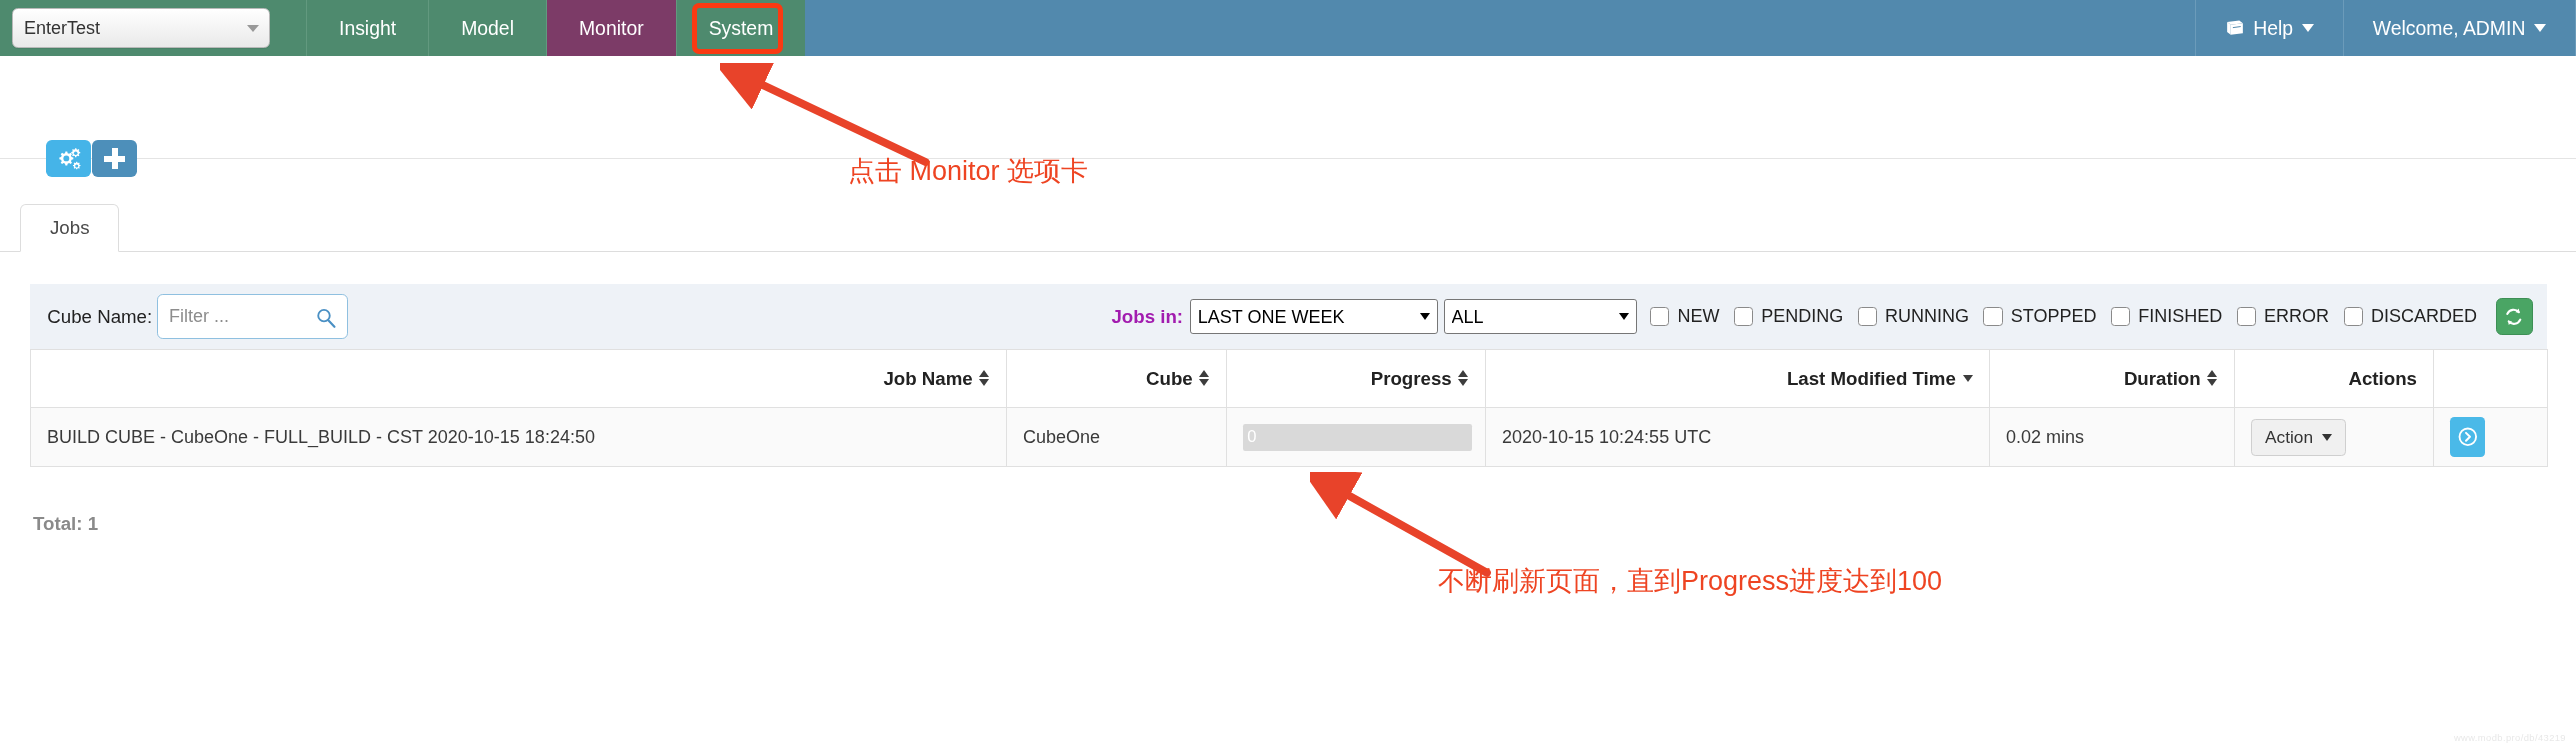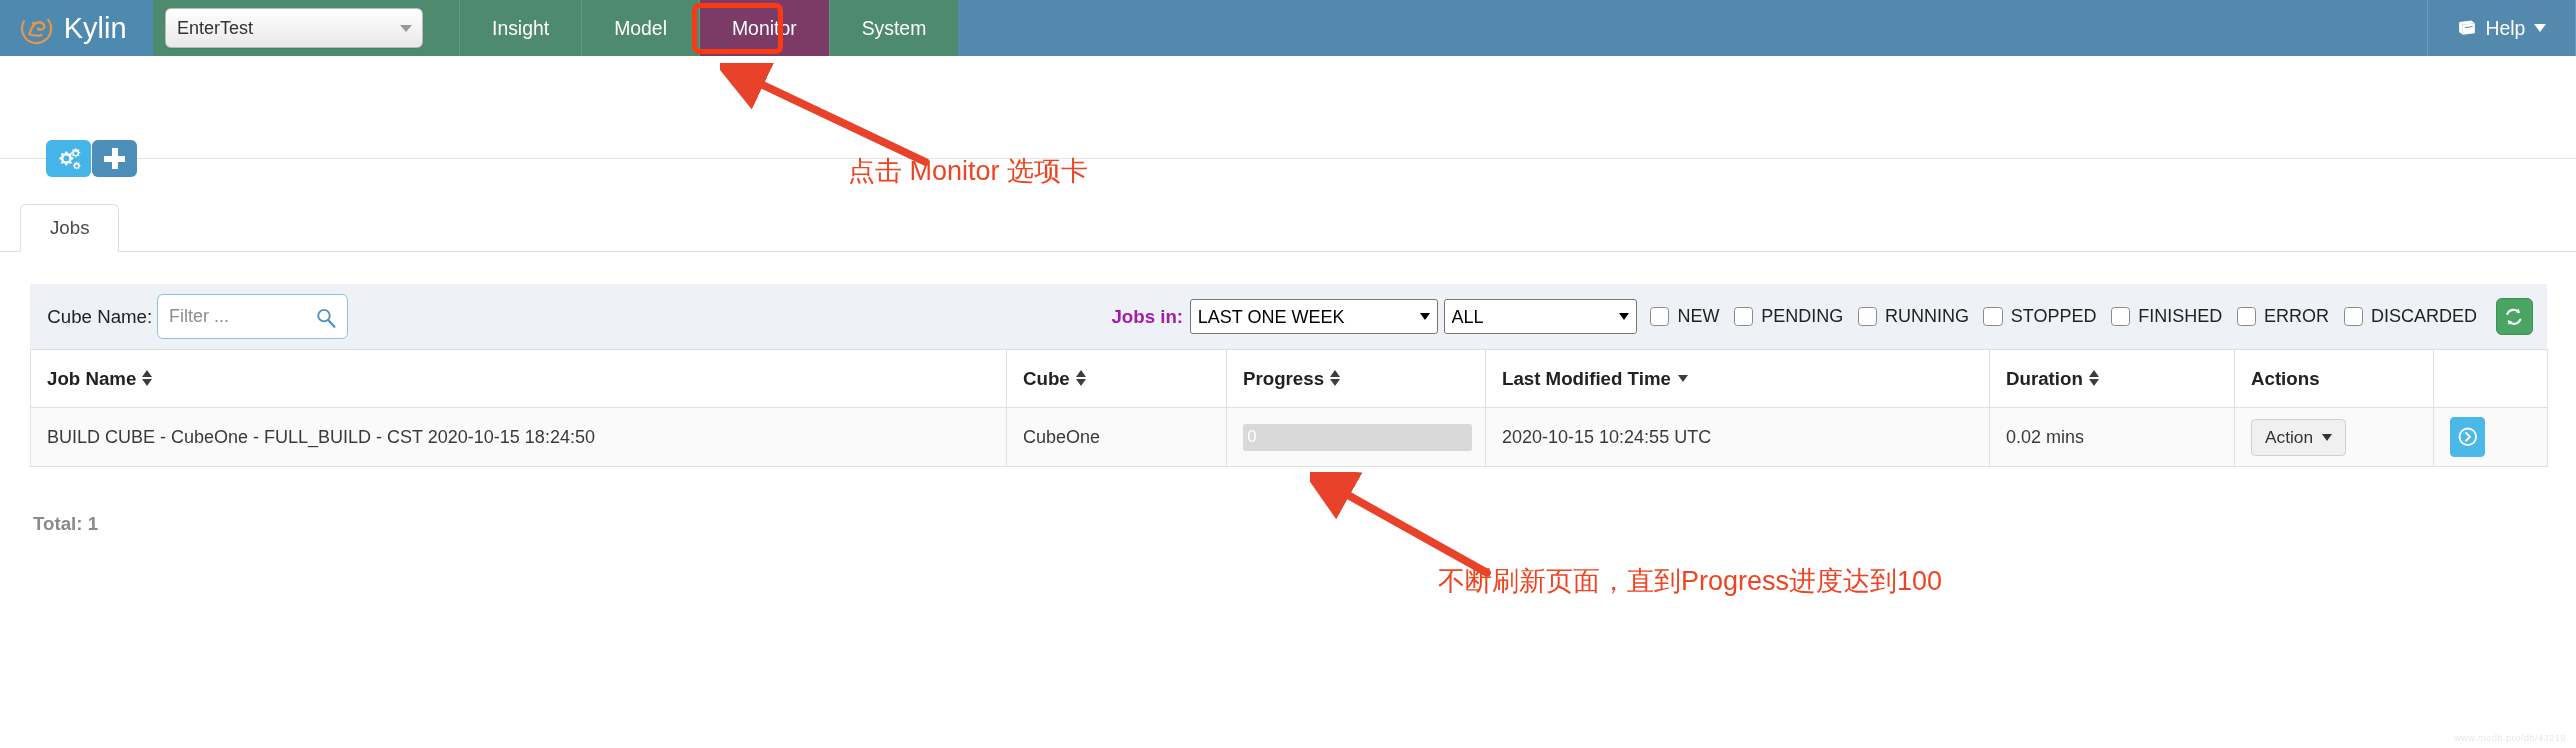--- a/index.html
+++ b/index.html
@@ -211,21 +211,21 @@
     position: absolute; top: 349px; left: 30px;
     width: 2517px;
     border-collapse: collapse;
     table-layout: fixed;
     background: #fff;
   }
   .jobs-table th {
     height: 58px;
     background: #ffffff;
     border: 0.7px solid #e0e0e0;
-    text-align: left;
+    text-align: right;
     font-size: 18.7px; font-weight: bold; color: #222;
     padding: 0 16px;
     white-space: nowrap;
   }
   .jobs-table td {
     height: 59px;
     background: #fafafa;
     border: 0.7px solid #e0e0e0;
     text-align: left;
     font-size: 18px; color: #3a3a3a;
@@ -313,31 +313,20 @@
     font-size: 9.4px; color: #e8e8e8; letter-spacing: 0.4px;
   }
 </style>
 </head>
 <body>
 
 <div id="root">
 
   <div class="navbar">
 
-    <div class="brand">
-      <span class="brand-logo">
-        <svg viewBox="0 0 48 48" width="35" height="35">
-          <circle cx="24" cy="24" r="20" fill="none" stroke="#e89449" stroke-width="3" stroke-dasharray="88 40" transform="rotate(-40 24 24)"></circle>
-          <path d="M15 30 q3 -11 10 -14 q6 -2 9 3 q2 4 -2 6 q-4 2 -6 -1" fill="none" stroke="#e89449" stroke-width="3.2" stroke-linecap="round"></path>
-          <path d="M14 32 q8 3 17 1" fill="none" stroke="#e89449" stroke-width="3" stroke-linecap="round"></path>
-          <circle cx="20" cy="17" r="2.3" fill="#e89449"></circle>
-        </svg>
-      </span>
-      <span class="brand-text">Kylin</span>
-    </div>
 
     <div class="project-select-wrap">
       <div class="project-select">
         <span>EnterTest</span>
         <span class="caret-d"></span>
       </div>
     </div>
 
     <div class="nav-tabs-top">
       <div class="nav-item">
@@ -360,20 +349,24 @@
       <div class="nav-item-r">
         <span class="book-icon">
           <svg viewBox="0 0 28 26" width="20" height="18.7">
             <path d="M3 4 L20 2 L25 6 L8 8 Z" fill="#fff"></path>
             <path d="M3 4 L8 8 L8 22 L3 18 Z" fill="#fff"></path>
             <path d="M8 8 L25 6 L25 20 L8 22 Z" fill="#fff"></path>
             <path d="M11 12 L22 10.5" stroke="#5289ad" stroke-width="1.4" fill="none"></path>
           </svg>
         </span>
         <span>Help</span>
+        <span class="caret-w"></span>
+      </div>
+      <div class="nav-item-r">
+        <span>Welcome, ADMIN</span>
         <span class="caret-w"></span>
       </div>
     </div>
   </div>
 
   <div class="toolbar">
     <div class="tb-btn gears">
       <span class="gears-icon">
         <svg viewBox="0 0 36 34" width="26" height="24.5">
           <g fill="#ffffff">

